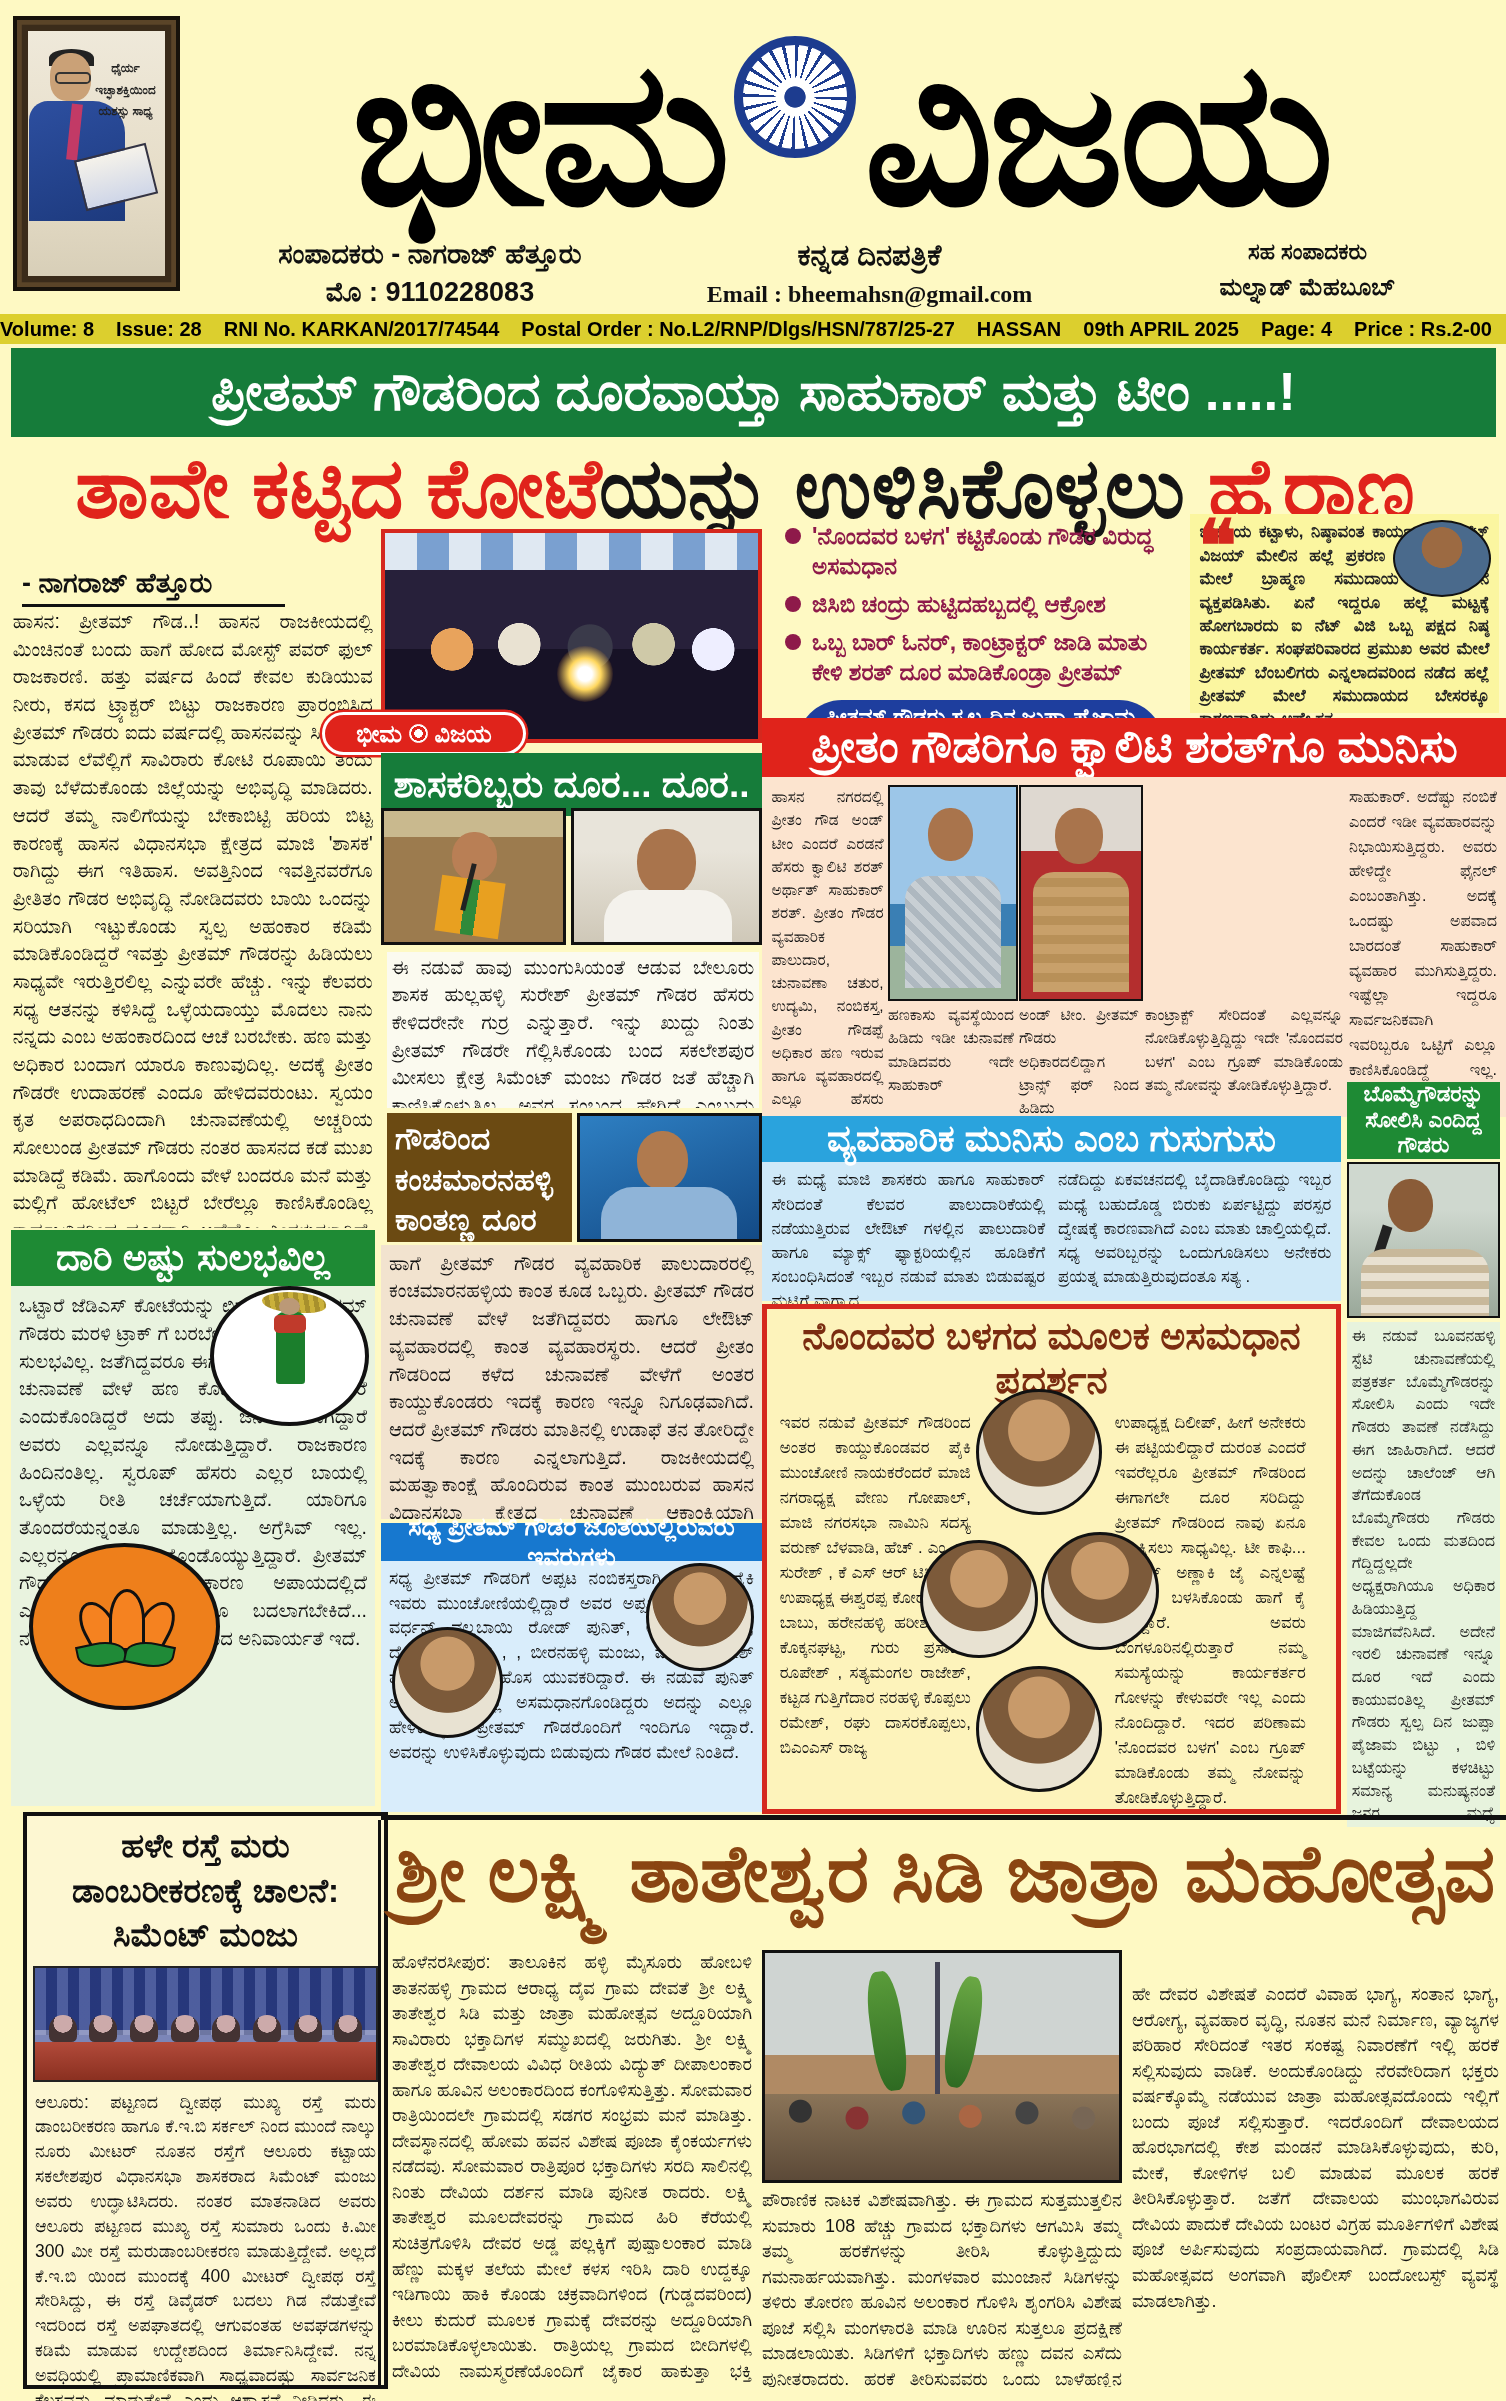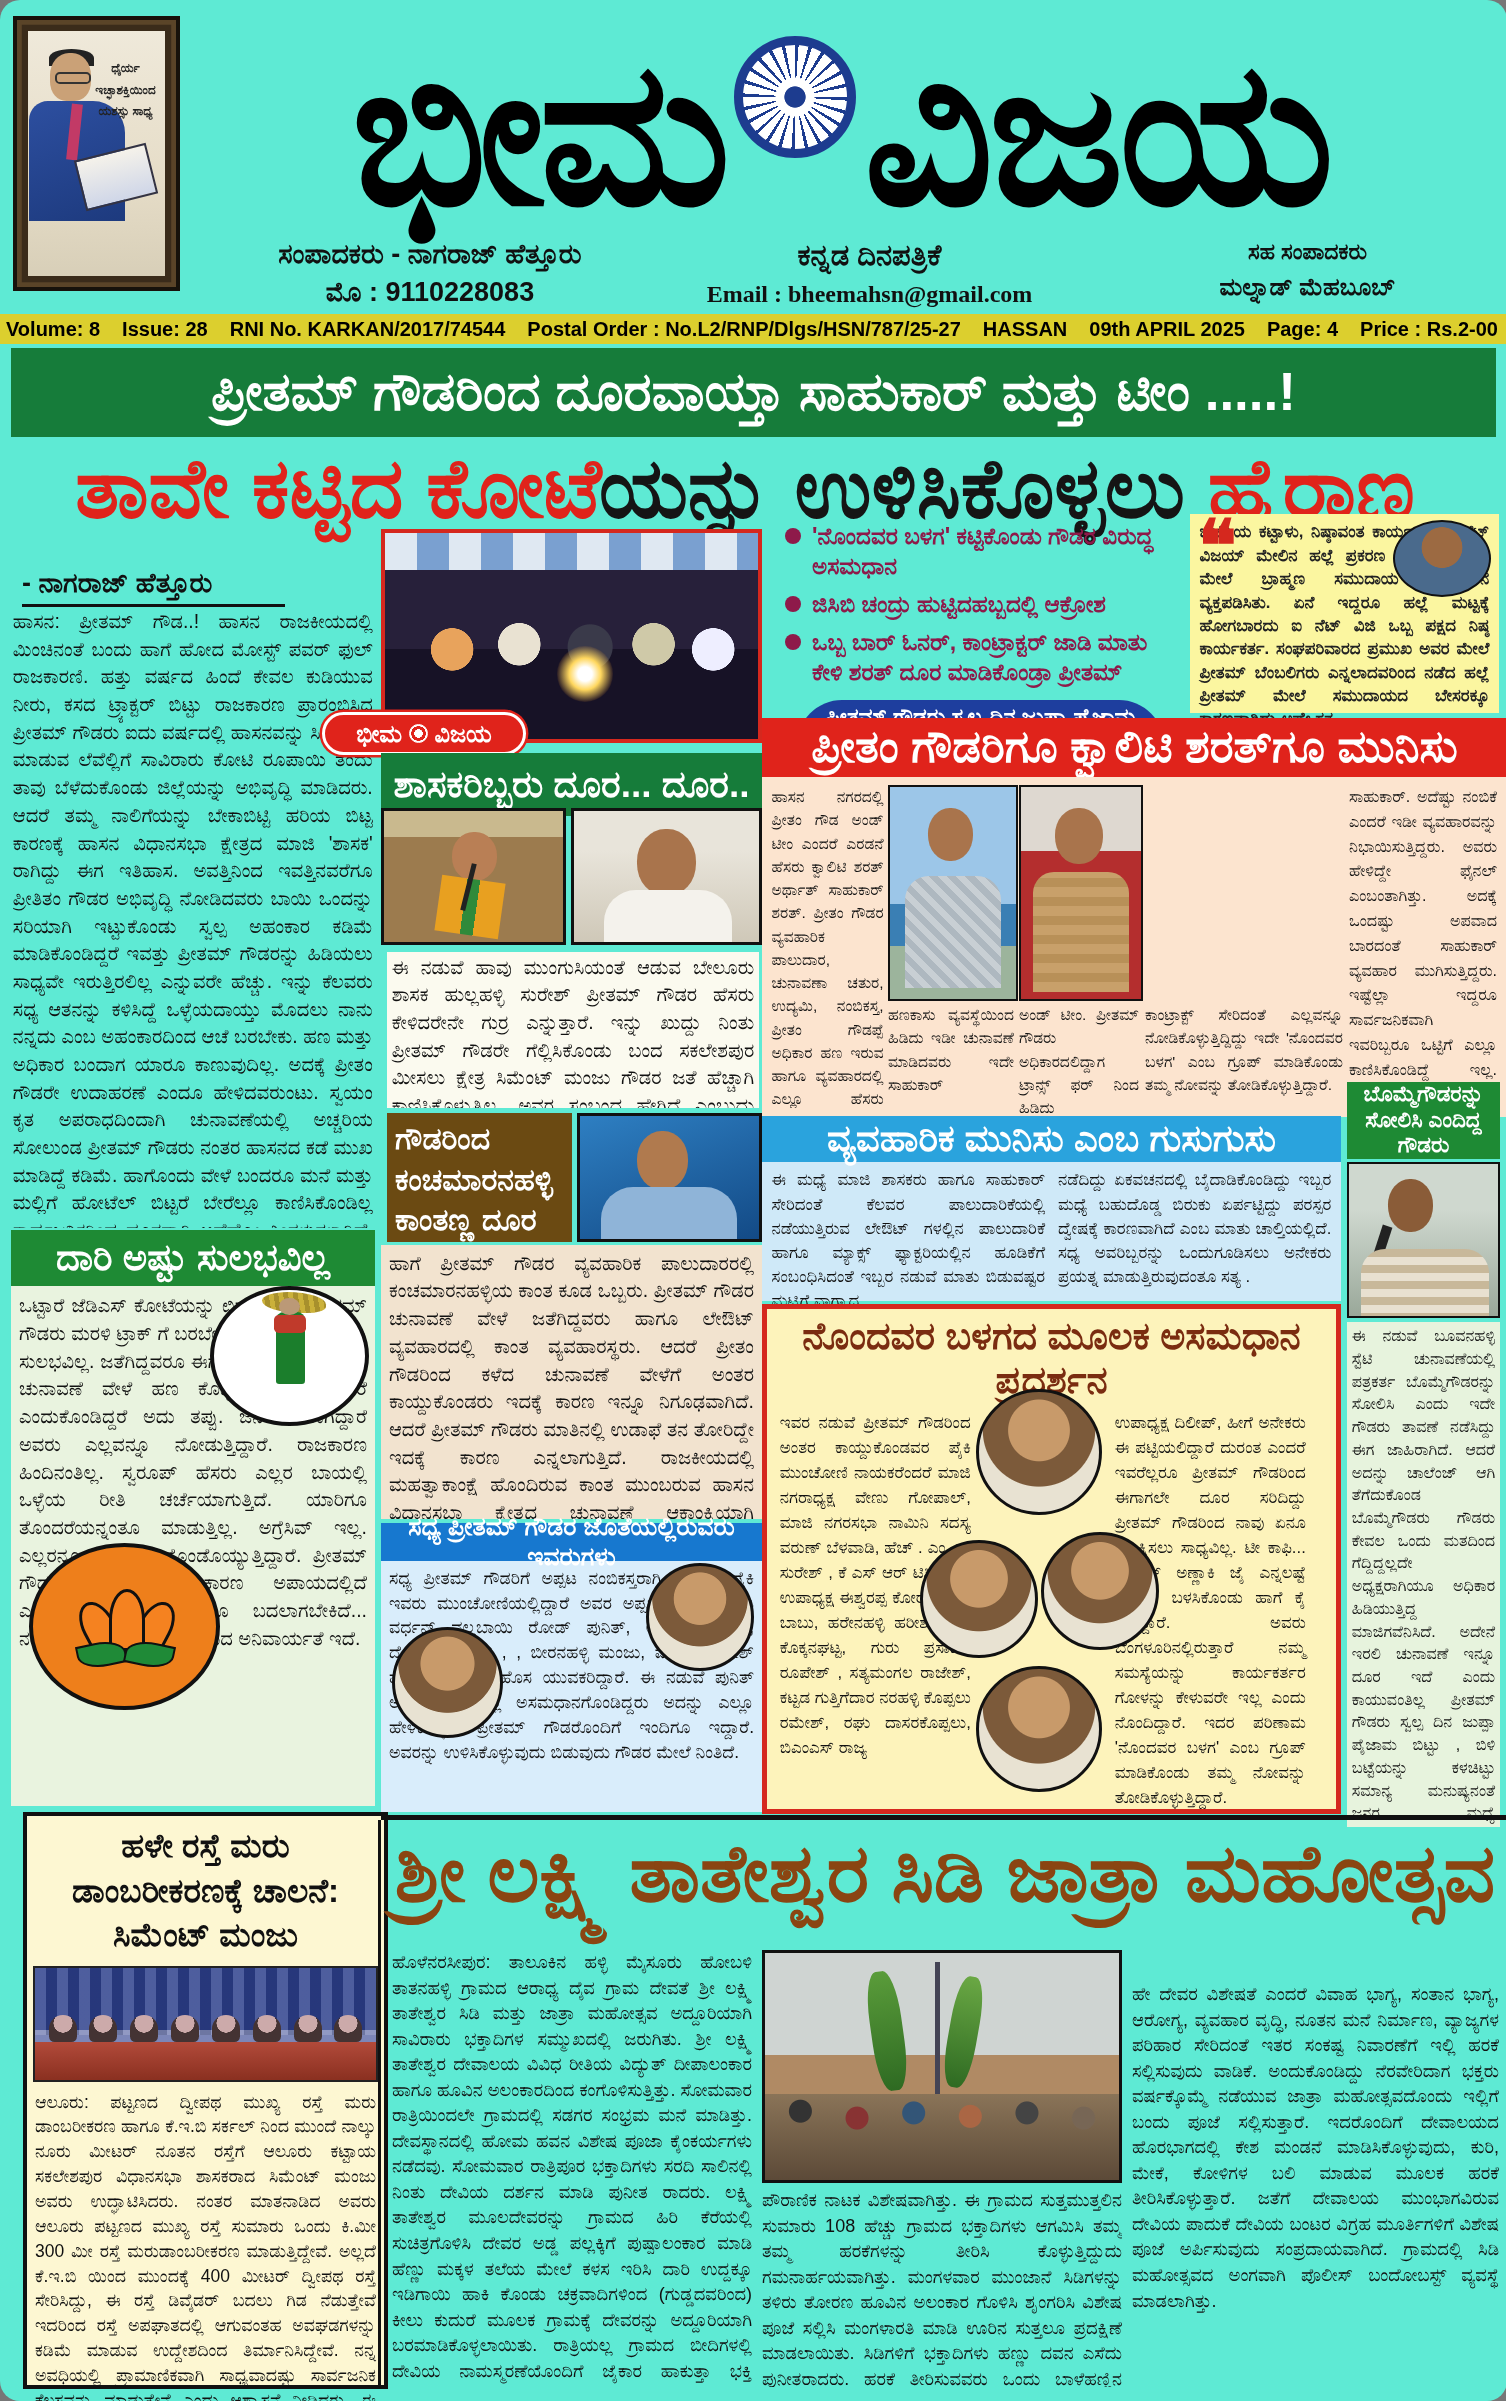--- a/index.html
+++ b/index.html
@@ -1,17 +1,17 @@
 <!DOCTYPE html>
 <html style="font-size:12.8px"><head>
 <meta charset="utf-8">
 <style>
   html,body{margin:0;padding:0;background:#777;}
-  #page{position:relative;width:1507px;height:2401px;background:#5eead4;overflow:hidden;
-        font-family:"Liberation Sans","DejaVu Sans",sans-serif;color:#111;border-radius:20px;}
+  #page{position:relative;width:1507px;height:2401px;background:#fef9c3;overflow:hidden;
+        font-family:"Liberation Sans","DejaVu Sans",sans-serif;color:#111;}
   .abs{position:absolute;}
   .jt{text-align:justify;line-height:1.42;word-break:break-word;overflow:hidden;}
   .wb{color:#fff;font-weight:bold;text-align:center;}
   
   #frame{left:12.8px;top:16px;width:159px;height:267px;background:#3a2b1a;
          border:4.8px solid #17120b;box-shadow:inset 0 0 0 4.8px #5a4428;}
   #frame .photo-in{position:absolute;left:11px;top:11px;right:11px;bottom:11px;
          background:linear-gradient(180deg,#efe9da 0%,#e6ddc8 60%,#d8cfb8 100%);overflow:hidden;}
   .amb-head{position:absolute;left:22px;top:22px;width:41px;height:48px;border-radius:46% 46% 40% 40%;
          background:#caa177;}
@@ -30,21 +30,21 @@
      background:radial-gradient(circle,#1d3c8f 0 14%,#fff 15% 26%,rgba(0,0,0,0) 27%),
        repeating-conic-gradient(#1d3c8f 0deg 4deg,#fff 4deg 15deg);}
   #ed-left{left:207px;top:239px;width:446px;text-align:center;font-size:27px;font-weight:bold;}
   #ed-phone{left:207px;top:277px;width:446px;text-align:center;font-size:27px;font-weight:bold;}
   #sub-center{left:702px;top:239px;width:335px;text-align:center;font-size:29px;font-weight:bold;}
   #email{left:662px;top:281px;width:415px;text-align:center;font-size:24px;font-weight:bold;font-family:"Liberation Serif","DejaVu Serif",serif;}
   #coed1{left:1140px;top:239px;width:335px;text-align:center;font-size:22px;font-weight:bold;}
   #coed2{left:1140px;top:273px;width:335px;text-align:center;font-size:24px;font-weight:bold;}
   
   #infobar{left:0;top:314px;width:1507px;height:30px;background:#dccf2e;display:flex;align-items:center;
-     font-weight:bold;font-size:20px;gap:22px;padding-left:6px;box-sizing:border-box;color:#000;}
+     font-weight:bold;font-size:20px;gap:22px;padding-left:0;box-sizing:border-box;color:#000;}
   
   #greenbanner{left:11px;top:348px;width:1485px;height:89px;background:#167c3a;display:flex;align-items:center;justify-content:center;}
   #greenbanner div{font-size:53px;}
   #mainhl{left:0;top:443px;width:1490px;height:120px;text-align:center;font-weight:900;font-size:83px;line-height:1.1;}
   .red{color:#e0231b;} .blk{color:#151515;}
   #byline{left:22px;top:568px;width:263px;font-size:27px;font-weight:bold;border-bottom:3.2px solid #111;padding-bottom:4.8px;}
   
   .body24{font-size:19.5px;}
   .body22{font-size:17.5px;}
   #leadtext{left:12.8px;top:608px;width:360px;height:620px;}

